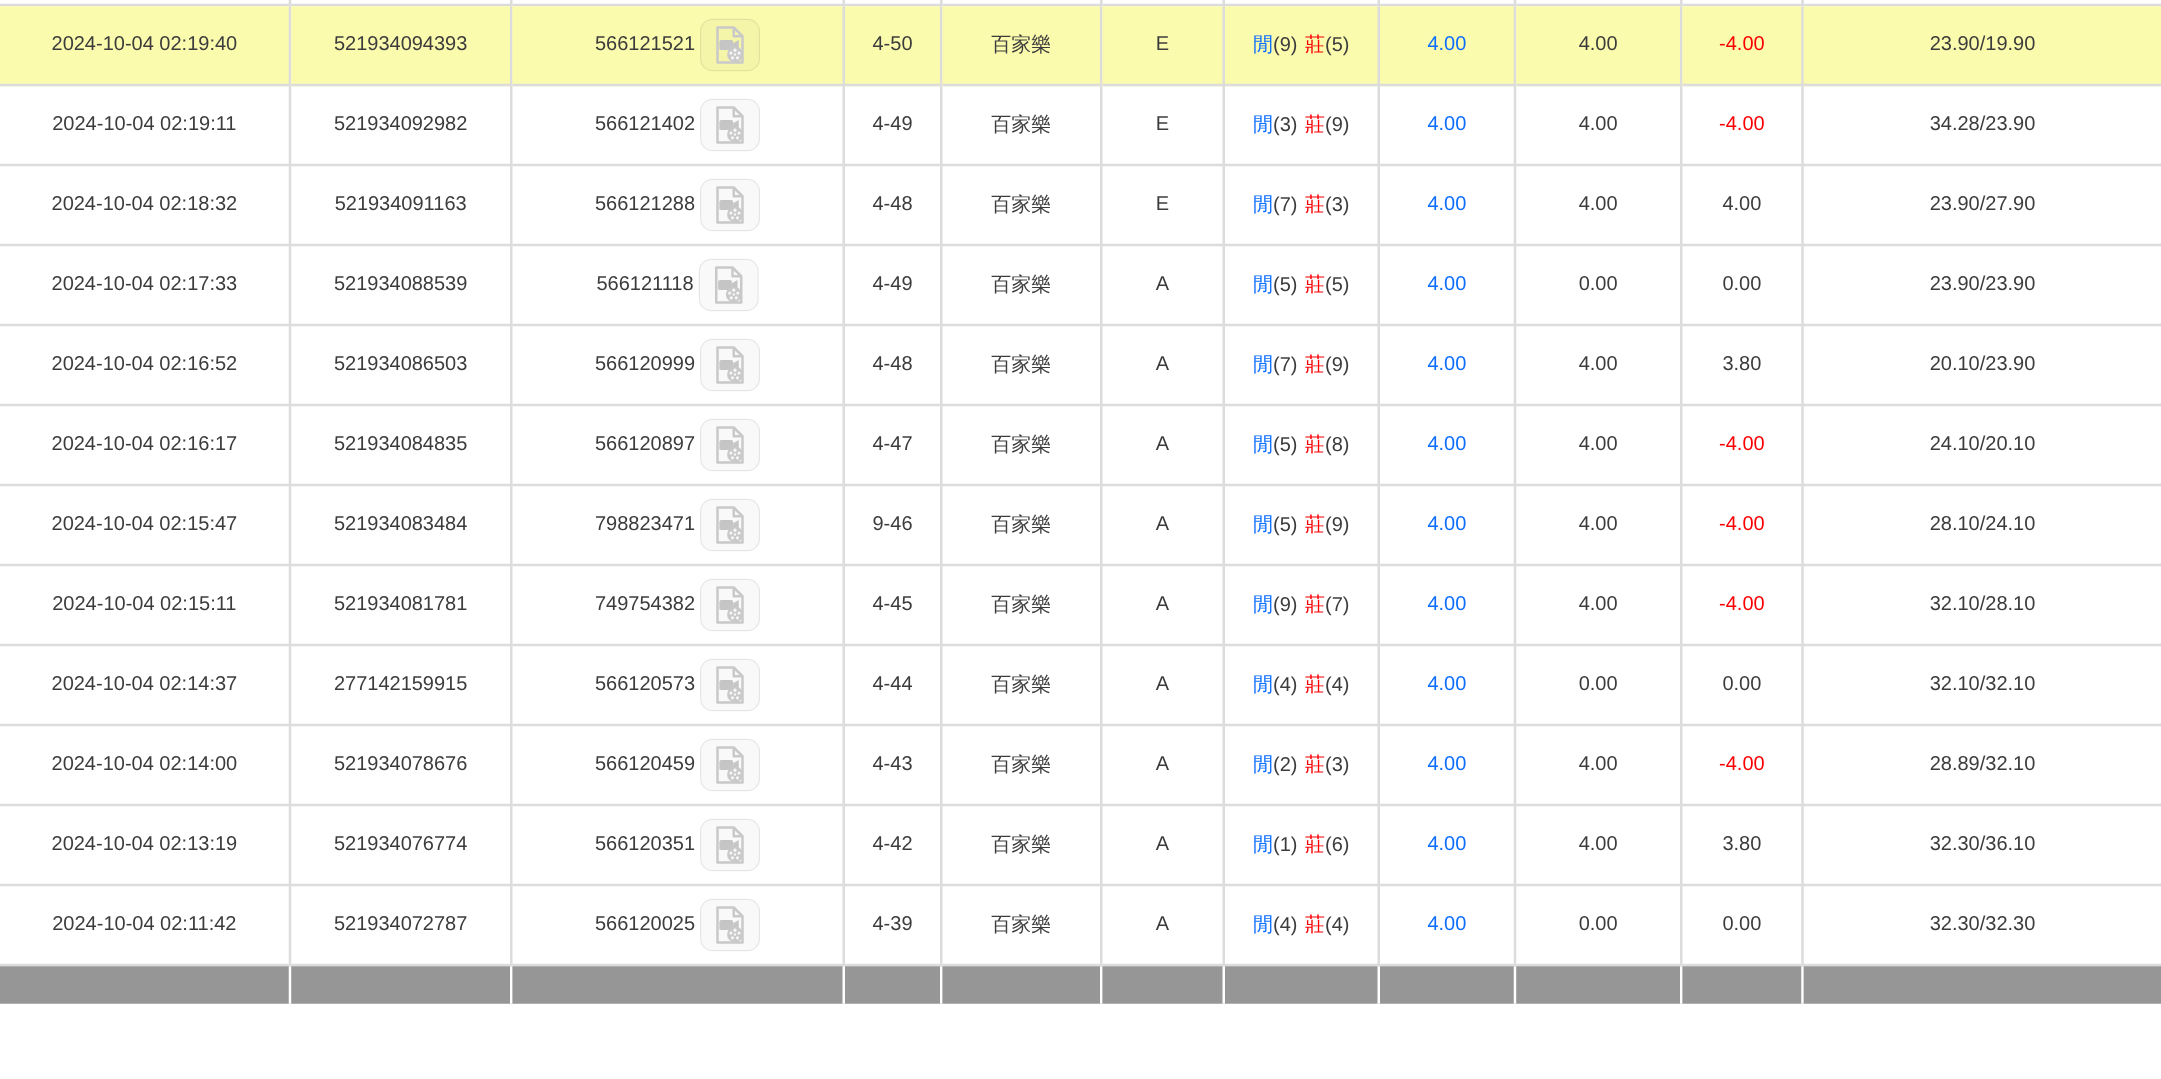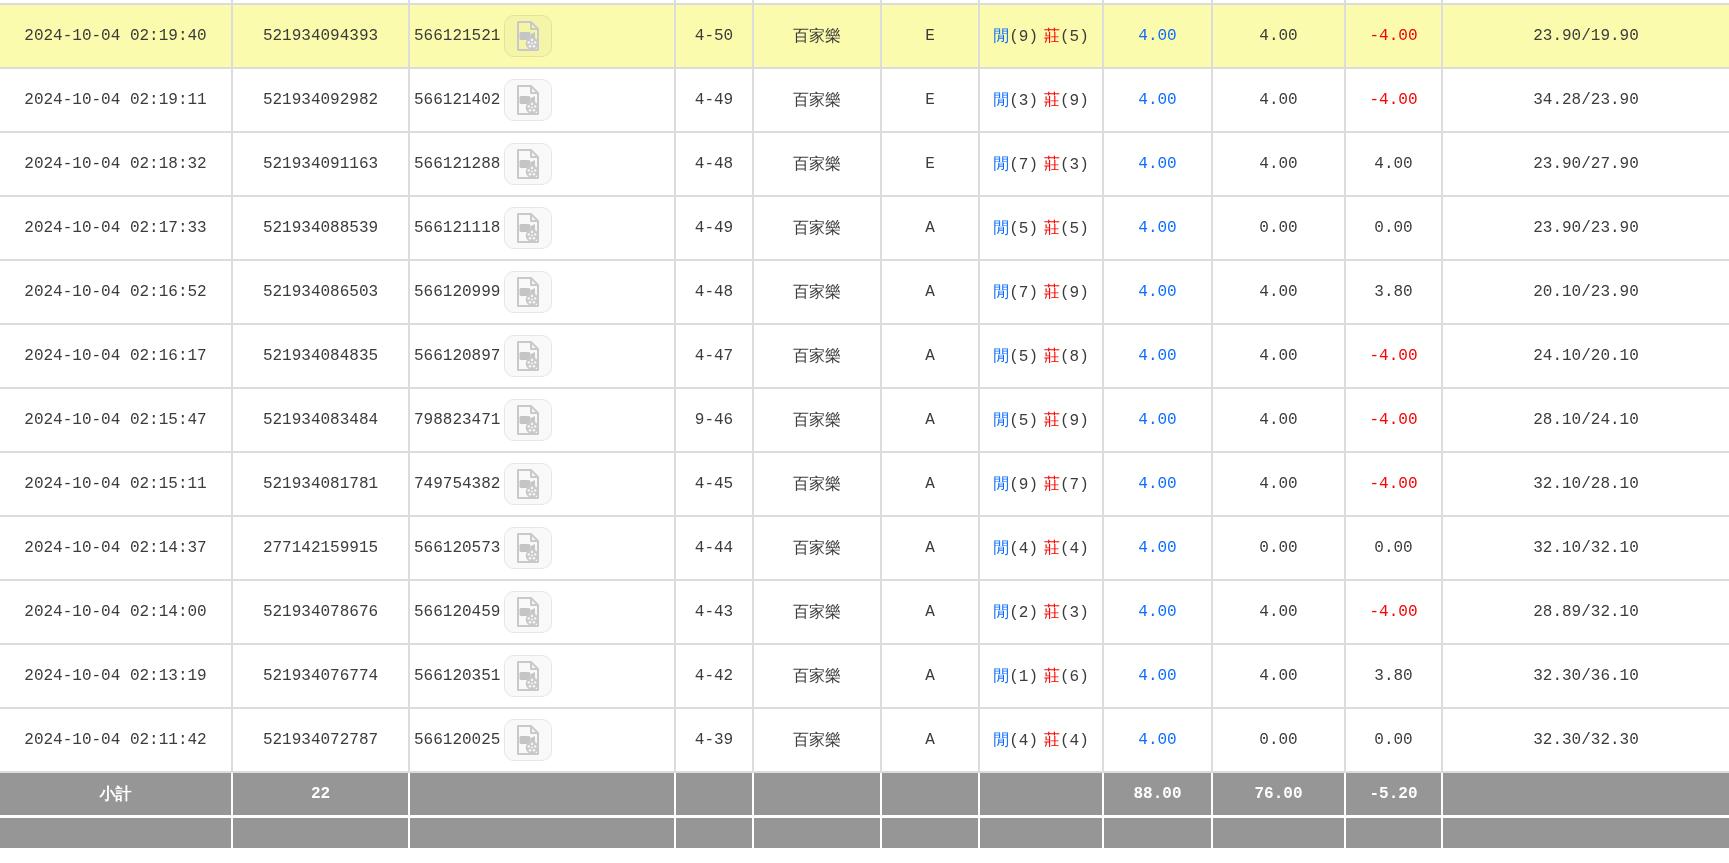--- a/index.html
+++ b/index.html
@@ -1,18 +1,18 @@
 <!DOCTYPE html>
 <html><head>
 <meta charset="utf-8">
 <style>
   html,body{margin:0;padding:0;background:#ffffff;}
   .viewport{
     width:1729px;height:863px;overflow:hidden;background:#fff;
-    font-family:Liberation Mono, monospace;
+    font-family:Liberation Sans, sans-serif;
     color:#3c3c3c;font-size:16px;
   }
   table.bet-table{
     border-collapse:separate;border-spacing:0;table-layout:fixed;
     width:1729px;
   }
   td{
     text-align:center;vertical-align:middle;
     border-right:2px solid #dcdcdc;
     border-bottom:2px solid #dcdcdc;
@@ -28,21 +28,21 @@
     border-right:2px solid #ffffff;border-bottom:3px solid #ffffff;
   }
   tr.subtotal td:last-child{border-right:none;}
   tr.grey-partial td{
     height:30px;background:#969696;
     border-right:2px solid #ffffff;border-bottom:none;
   }
   tr.grey-partial td:last-child{border-right:none;}
   .blue{color:#0d6efd;}
   .red{color:#fa0000;}
-  .round-wrap{display:flex;align-items:center;gap:4px;}
+  .round-wrap{display:flex;align-items:center;justify-content:center;gap:4px;}
   .video-btn{
     display:inline-flex;align-items:center;justify-content:center;
     width:48px;height:42px;border-radius:10px;
     border:1px solid rgba(0,0,0,0.08);
     background:rgba(0,0,0,0.025);
     cursor:pointer;padding:0;flex:0 0 auto;
   }
   .video-btn svg{display:block;}
   .result-sep{display:inline-block;width:6px;}
 </style>
@@ -479,33 +479,20 @@
     <td>百家樂</td>
     <td>A</td>
     <td>
       <span class="blue">閒</span><span>(4)</span><span class="result-sep"></span><span class="red">莊</span><span>(4)</span>
     </td>
     <td class="blue">4.00</td>
     <td>0.00</td>
     <td>0.00</td>
     <td>32.30/32.30</td>
   </tr>
-        <tr class="subtotal" id="subtotal-row">
-        <td>小計</td>
-        <td>22</td>
-        <td></td>
-        <td></td>
-        <td></td>
-        <td></td>
-        <td></td>
-        <td>88.00</td>
-        <td>76.00</td>
-        <td class="red">-5.20</td>
-        <td></td>
-      </tr>
       <tr class="grey-partial">
         <td></td>
           <td></td>
           <td></td>
           <td></td>
           <td></td>
           <td></td>
           <td></td>
           <td></td>
           <td></td>

